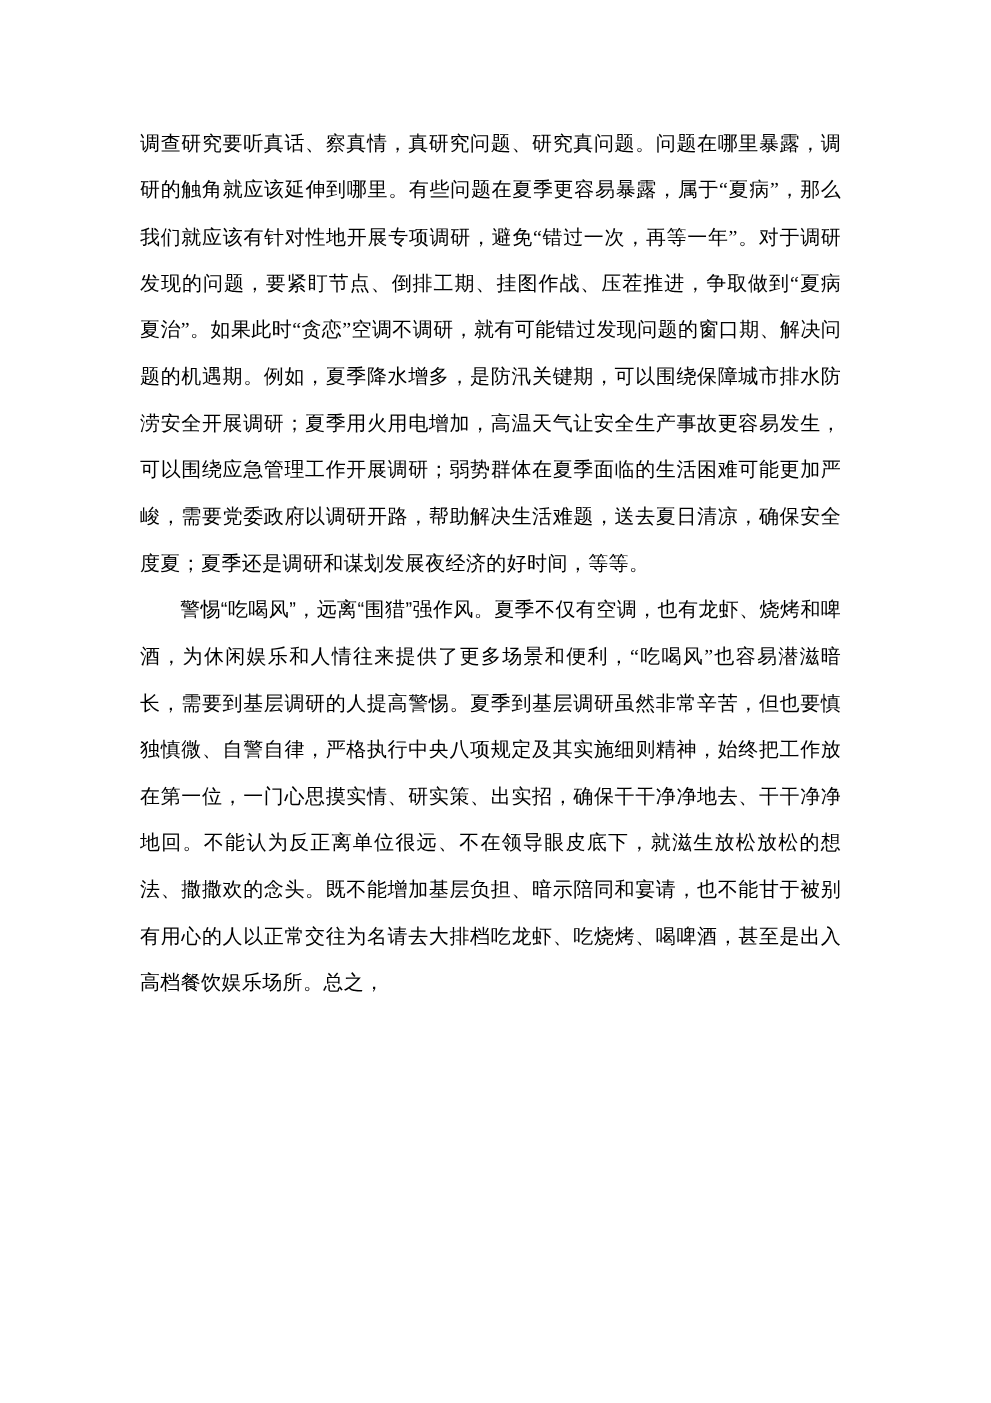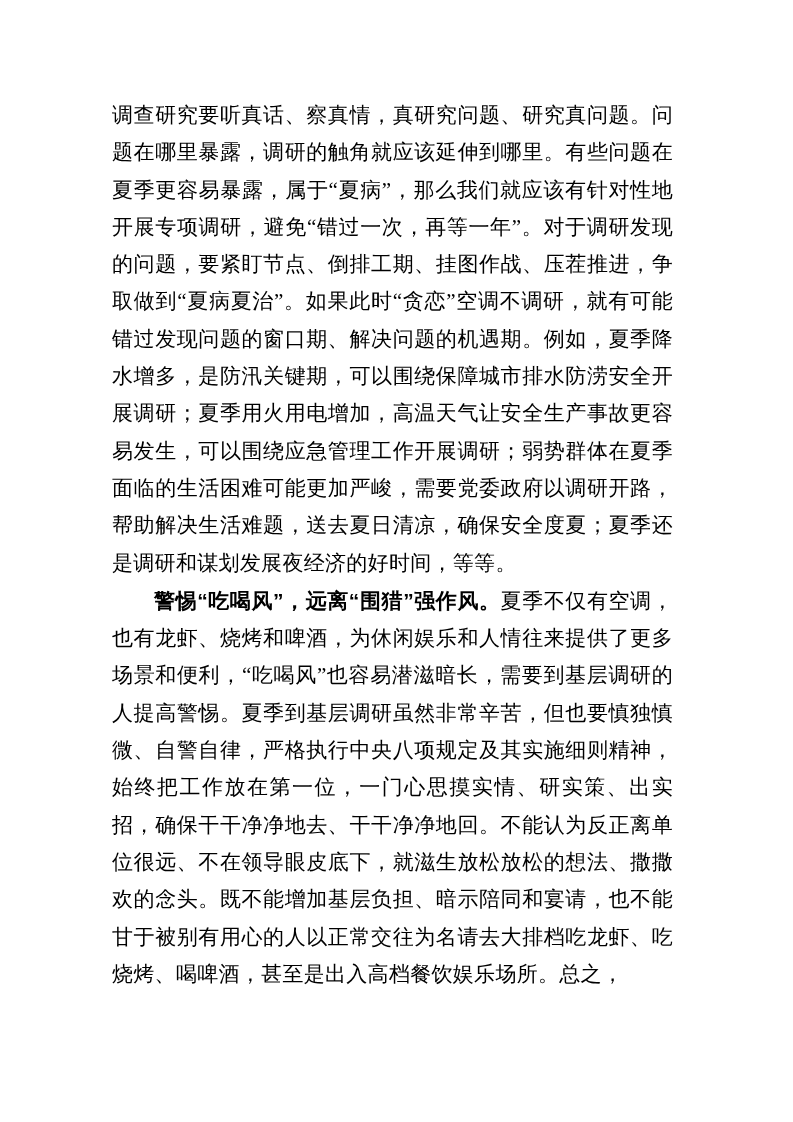--- a/index.html
+++ b/index.html
@@ -13,37 +13,37 @@
     height: 1122px;
     background: #ffffff;
     overflow: hidden;
   }
   .text-block {
     position: absolute;
     left: 112px;
     top: 97px;
     width: 561px;
     font-family: "Liberation Serif", "DejaVu Serif", serif;
-    font-size: 21px;
+    font-size: 16px;
     line-height: 37.3px;
     color: #000000;
     text-align: justify;
     text-justify: inter-character;
     letter-spacing: 0.3px;
   }
   .para {
     margin: 0;
     padding: 0;
     text-indent: 0;
   }
   .para.indent {
     text-indent: 2em;
   }
   .bold-lead {
-    font-weight: bold;
+    font-weight: normal;
     font-family: "Liberation Sans", "DejaVu Sans", sans-serif;
   }
 </style>
 </head>
 <body>
 
 <div class="page">
   <div class="text-block">
     <p class="para"><span>调查研究要听真话、察真情，真研究问题、研究真问题。问题在哪里暴露，调研的触角就应该延伸到哪里。有些问题在夏季更容易暴露，属于“夏病”，那么我们就应该有针对性地开展专项调研，避免“错过一次，再等一年”。对于调研发现的问题，要紧盯节点、倒排工期、挂图作战、压茬推进，争取做到“夏病夏治”。如果此时“贪恋”空调不调研，就有可能错过发现问题的窗口期、解决问题的机遇期。例如，夏季降水增多，是防汛关键期，可以围绕保障城市排水防涝安全开展调研；夏季用火用电增加，高温天气让安全生产事故更容易发生，可以围绕应急管理工作开展调研；弱势群体在夏季面临的生活困难可能更加严峻，需要党委政府以调研开路，帮助解决生活难题，送去夏日清凉，确保安全度夏；夏季还是调研和谋划发展夜经济的好时间，等等。</span></p>
     <p class="para indent"><span class="bold-lead">警惕“吃喝风”，远离“围猎”强作风。</span><span>夏季不仅有空调，也有龙虾、烧烤和啤酒，为休闲娱乐和人情往来提供了更多场景和便利，“吃喝风”也容易潜滋暗长，需要到基层调研的人提高警惕。夏季到基层调研虽然非常辛苦，但也要慎独慎微、自警自律，严格执行中央八项规定及其实施细则精神，始终把工作放在第一位，一门心思摸实情、研实策、出实招，确保干干净净地去、干干净净地回。不能认为反正离单位很远、不在领导眼皮底下，就滋生放松放松的想法、撒撒欢的念头。既不能增加基层负担、暗示陪同和宴请，也不能甘于被别有用心的人以正常交往为名请去大排档吃龙虾、吃烧烤、喝啤酒，甚至是出入高档餐饮娱乐场所。总之，</span></p>

